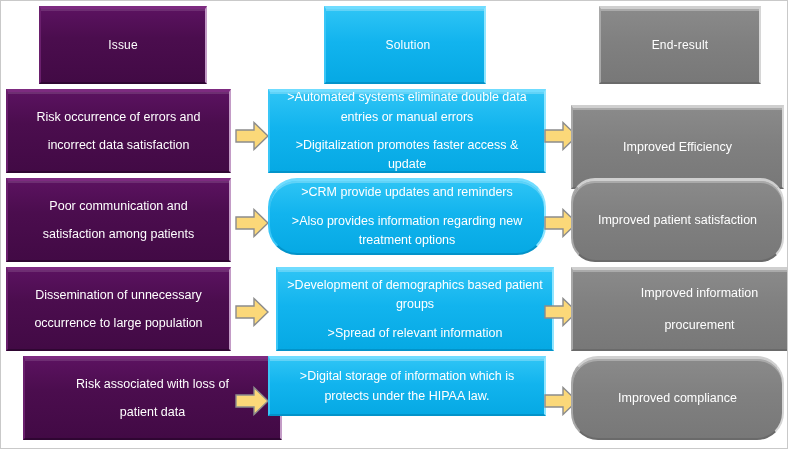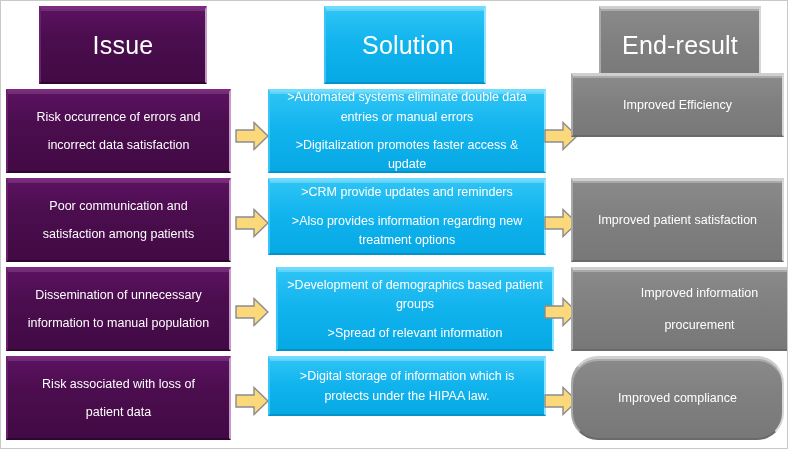--- a/index.html
+++ b/index.html
@@ -55,21 +55,21 @@
   .gray {
     background: #808080;
     background: linear-gradient(to bottom, #8a8a8a 0%, #808080 45%, #787878 100%);
     border-top: 3px solid #cfcfcf;
     border-left: 2px solid #a8a8a8;
     border-right: 2px solid #d6d6d6;
     border-bottom: 2px solid #6a6a6a;
     box-shadow: inset 0 2px 0 rgba(255,255,255,0.28);
   }
 
-  .header-box { font-size: 25px; letter-spacing: .2px; }
+  .header-box { font-size: 12px; letter-spacing: .2px; }
   .body-box   { font-size: 12.5px; align-items: center; }
   .body-box .txt { display: block; width: 100%; }
   .body-box .line { display: block; }
   .body-box .line + .line { margin-top: 9px; }
 
   
   .arrow {
     position: absolute;
     width: 34px;
     height: 30px;
@@ -112,62 +112,62 @@
       <span class="line">&gt;Digitalization promotes faster access &amp; update</span>
     </span>
   </div>
 
   <div class="arrow" style="left:543px; top:120px;">
     <svg viewBox="0 0 34 30" preserveAspectRatio="none">
       <polygon points="1,9 19,9 19,1.5 33,15 19,28.5 19,21 1,21" fill="#fbd879" stroke="#8c8c8c" stroke-width="1.4"></polygon>
     </svg>
   </div>
 
-  <div class="box gray body-box" style="left:570px; top:72px; width:213px; height:64px;">
+  <div class="box gray body-box" style="left:570px; top:104px; width:213px; height:84px;">
     <span class="txt">
       <span class="line">Improved Efficiency</span>
     </span>
   </div>
 
   <div class="box purple body-box" style="left:5px; top:177px; width:225px; height:84px;">
     <span class="txt">
       <span class="line">Poor communication and</span>
       <span class="line">satisfaction among patients</span>
     </span>
   </div>
 
   <div class="arrow" style="left:234px; top:207px;">
     <svg viewBox="0 0 34 30" preserveAspectRatio="none">
       <polygon points="1,9 19,9 19,1.5 33,15 19,28.5 19,21 1,21" fill="#fbd879" stroke="#8c8c8c" stroke-width="1.4"></polygon>
     </svg>
   </div>
 
-  <div class="box cyan body-box" style="left:267px; top:177px; width:278px; height:77px;">
+  <div class="box cyan body-box" style="left:267px; top:177px; width:278px; height:77px;border-radius:29px;">
     <span class="txt">
       <span class="line">&gt;CRM provide updates and reminders</span>
       <span class="line">&gt;Also provides  information regarding new treatment options</span>
     </span>
   </div>
 
   <div class="arrow" style="left:543px; top:207px;">
     <svg viewBox="0 0 34 30" preserveAspectRatio="none">
       <polygon points="1,9 19,9 19,1.5 33,15 19,28.5 19,21 1,21" fill="#fbd879" stroke="#8c8c8c" stroke-width="1.4"></polygon>
     </svg>
   </div>
 
-  <div class="box gray body-box" style="left:570px; top:177px; width:213px; height:84px;">
+  <div class="box gray body-box" style="left:570px; top:177px; width:213px; height:84px;border-radius:24px;">
     <span class="txt">
       <span class="line">Improved patient satisfaction</span>
     </span>
   </div>
 
   <div class="box purple body-box" style="left:5px; top:266px; width:225px; height:84px;">
     <span class="txt">
       <span class="line">Dissemination of unnecessary</span>
-      <span class="line">information to manual population</span>
+      <span class="line">occurrence to large population</span>
     </span>
   </div>
 
   <div class="arrow" style="left:234px; top:296px;">
     <svg viewBox="0 0 34 30" preserveAspectRatio="none">
       <polygon points="1,9 19,9 19,1.5 33,15 19,28.5 19,21 1,21" fill="#fbd879" stroke="#8c8c8c" stroke-width="1.4"></polygon>
     </svg>
   </div>
 
   <div class="box cyan body-box" style="left:267px; top:266px; width:278px; height:84px;margin-left:8px;">
@@ -183,21 +183,21 @@
     </svg>
   </div>
 
   <div class="box gray body-box" style="left:570px; top:266px; width:257px; height:84px;">
     <span class="txt">
       <span class="line">Improved information</span>
       <span class="line" style="margin-top:13px">procurement</span>
     </span>
   </div>
 
-  <div class="box purple body-box" style="left:5px; top:355px; width:225px; height:84px;">
+  <div class="box purple body-box" style="left:22px; top:355px; width:259px; height:84px;">
     <span class="txt">
       <span class="line">Risk associated with loss of</span>
       <span class="line">patient data</span>
     </span>
   </div>
 
   <div class="arrow" style="left:234px; top:385px;">
     <svg viewBox="0 0 34 30" preserveAspectRatio="none">
       <polygon points="1,9 19,9 19,1.5 33,15 19,28.5 19,21 1,21" fill="#fbd879" stroke="#8c8c8c" stroke-width="1.4"></polygon>
     </svg>

